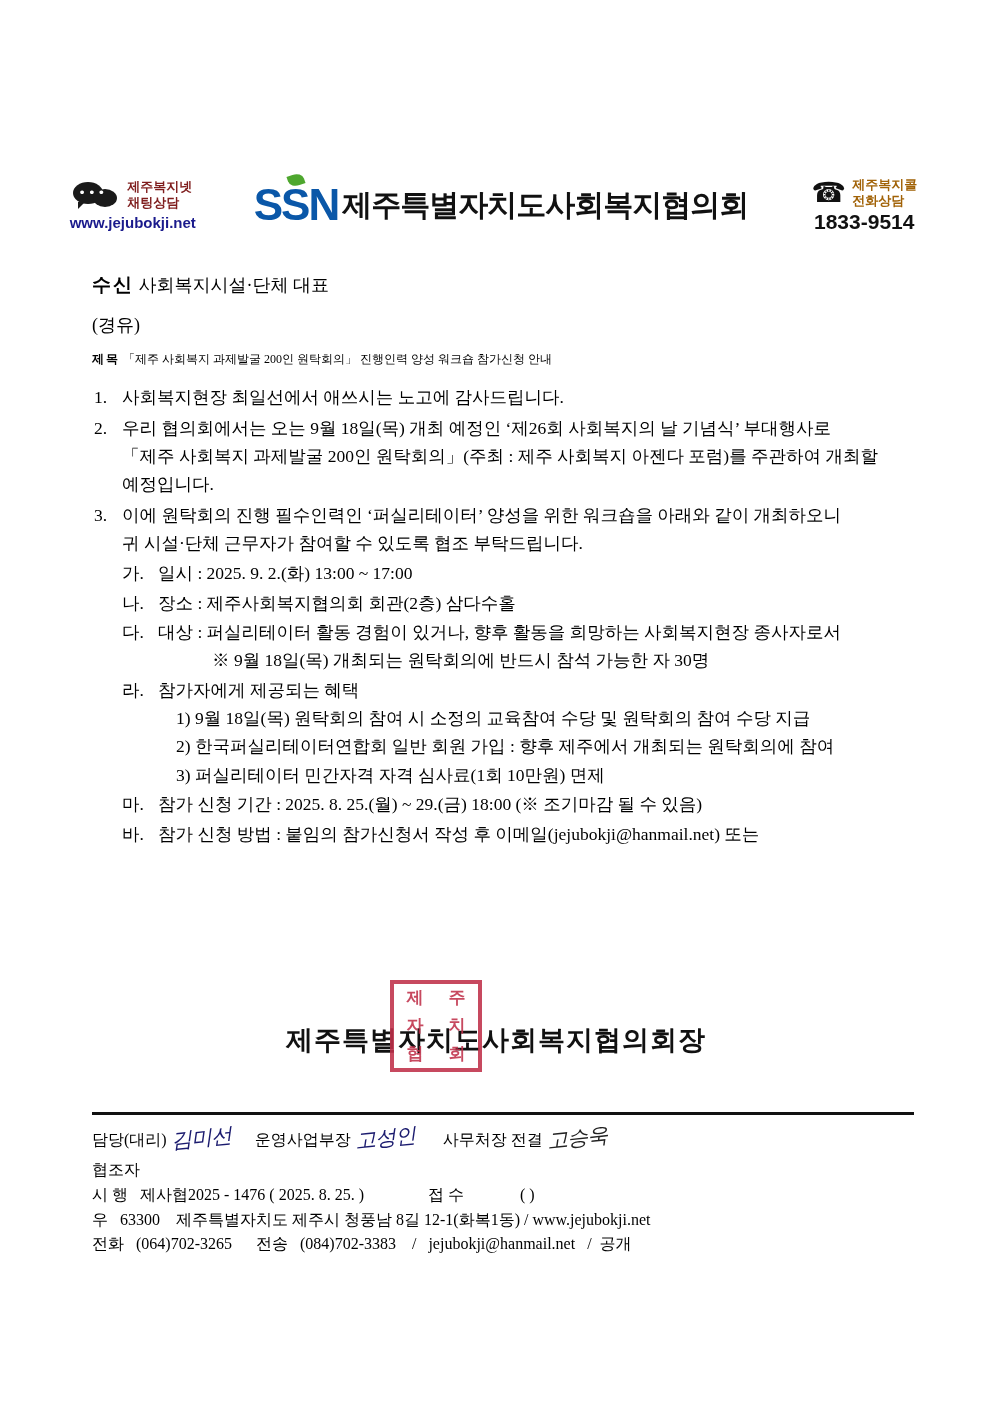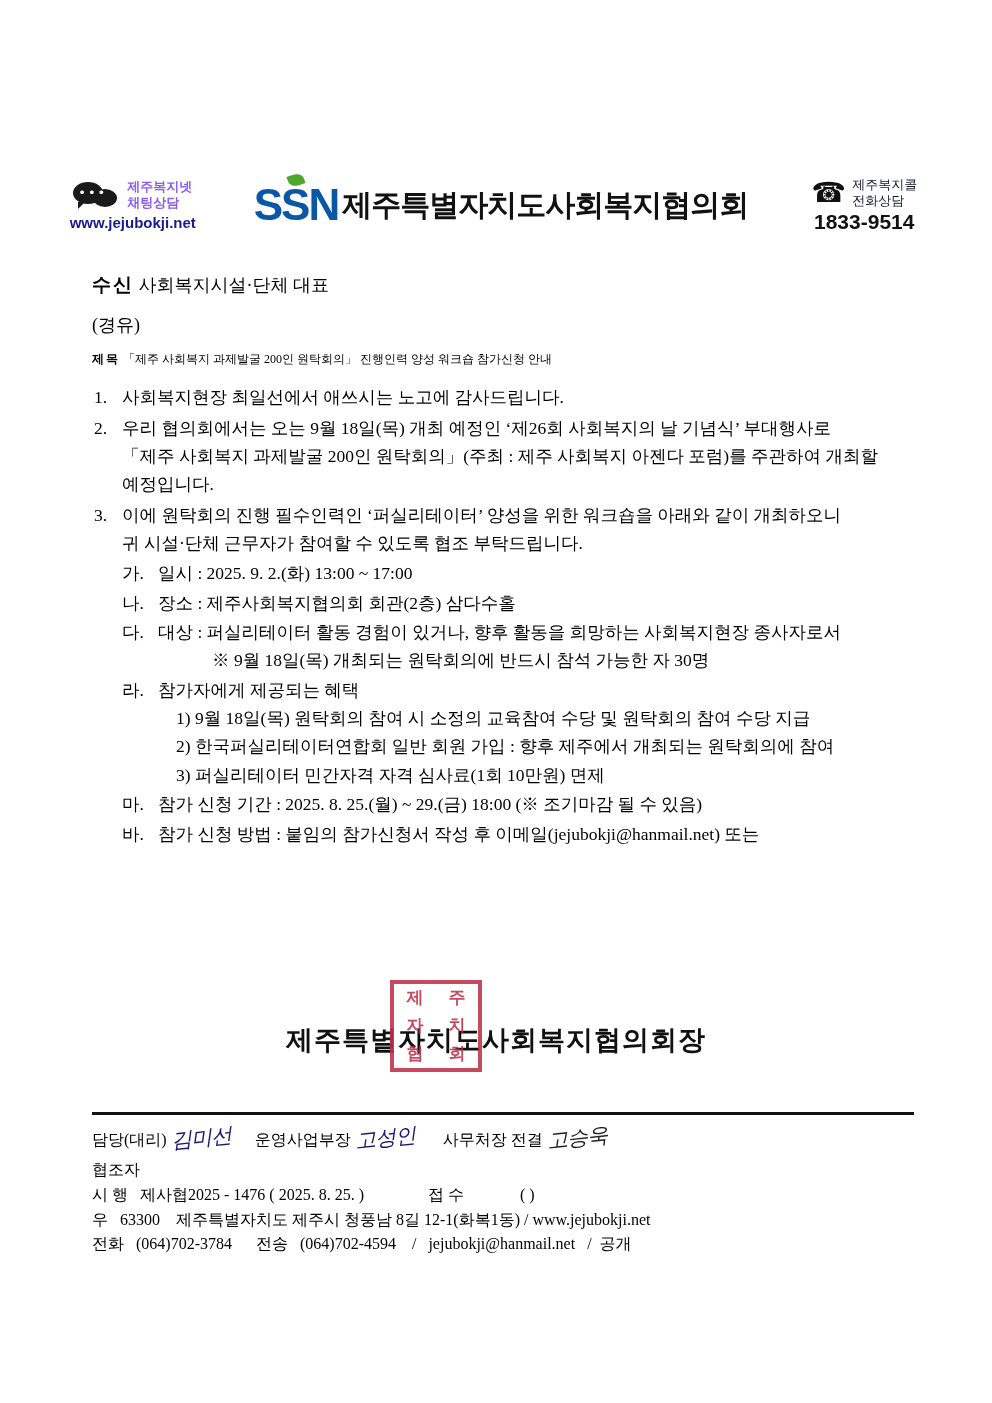--- a/index.html
+++ b/index.html
@@ -72,21 +72,21 @@
     font-size: 13px;
     letter-spacing: 2px;
     font-family: "DejaVu Sans", sans-serif;
     line-height: 8px;
   }
   .logo-left-text {
     font-family: "Liberation Sans", sans-serif;
     font-size: 13px;
     line-height: 16px;
     font-weight: bold;
-    color: #8b5cf6;
+    color: #7f1d1d;
   }
   .logo-left-url {
     font-family: "Liberation Sans", sans-serif;
     font-size: 15px;
     font-weight: bold;
     color: #1a1a8c;
     margin-top: 3px;
   }
   .logo-center {
     display: flex;
@@ -130,22 +130,22 @@
   .phone-icon {
     font-size: 28px;
     color: #111;
     line-height: 28px;
     font-family: "DejaVu Sans", sans-serif;
   }
   .logo-right-text {
     font-family: "Liberation Sans", sans-serif;
     font-size: 13px;
     line-height: 16px;
-    font-weight: normal;
-    color: #0f172a;
+    font-weight: bold;
+    color: #a16207;
   }
   .logo-right-num {
     font-family: "Liberation Sans", sans-serif;
     font-size: 21px;
     font-weight: bold;
     color: #111;
     margin-top: 1px;
   }
 
   
@@ -431,25 +431,25 @@
       <span>우</span>
       &nbsp;
       <span>63300</span>
       &nbsp;&nbsp;
       <span>제주특별자치도 제주시 청풍남 8길 12-1(화복1동)   / www.jejubokji.net</span>
     </div>
 
     <div class="foot-line">
       <span>전화</span>
       &nbsp;
-      <span>(064)702-3784</span>
+      <span>(064)702-3265</span>
       &nbsp;&nbsp;&nbsp;&nbsp;
       <span>전송</span>
       &nbsp;
-      <span>(064)702-4594</span>
+      <span>(084)702-3383</span>
       &nbsp;&nbsp;&nbsp;/&nbsp;&nbsp;
       <span>jejubokji@hanmail.net</span>
       &nbsp;&nbsp;/&nbsp;
       <span>공개</span>
     </div>
   </div>
 
 </div>
 
 </body></html>

